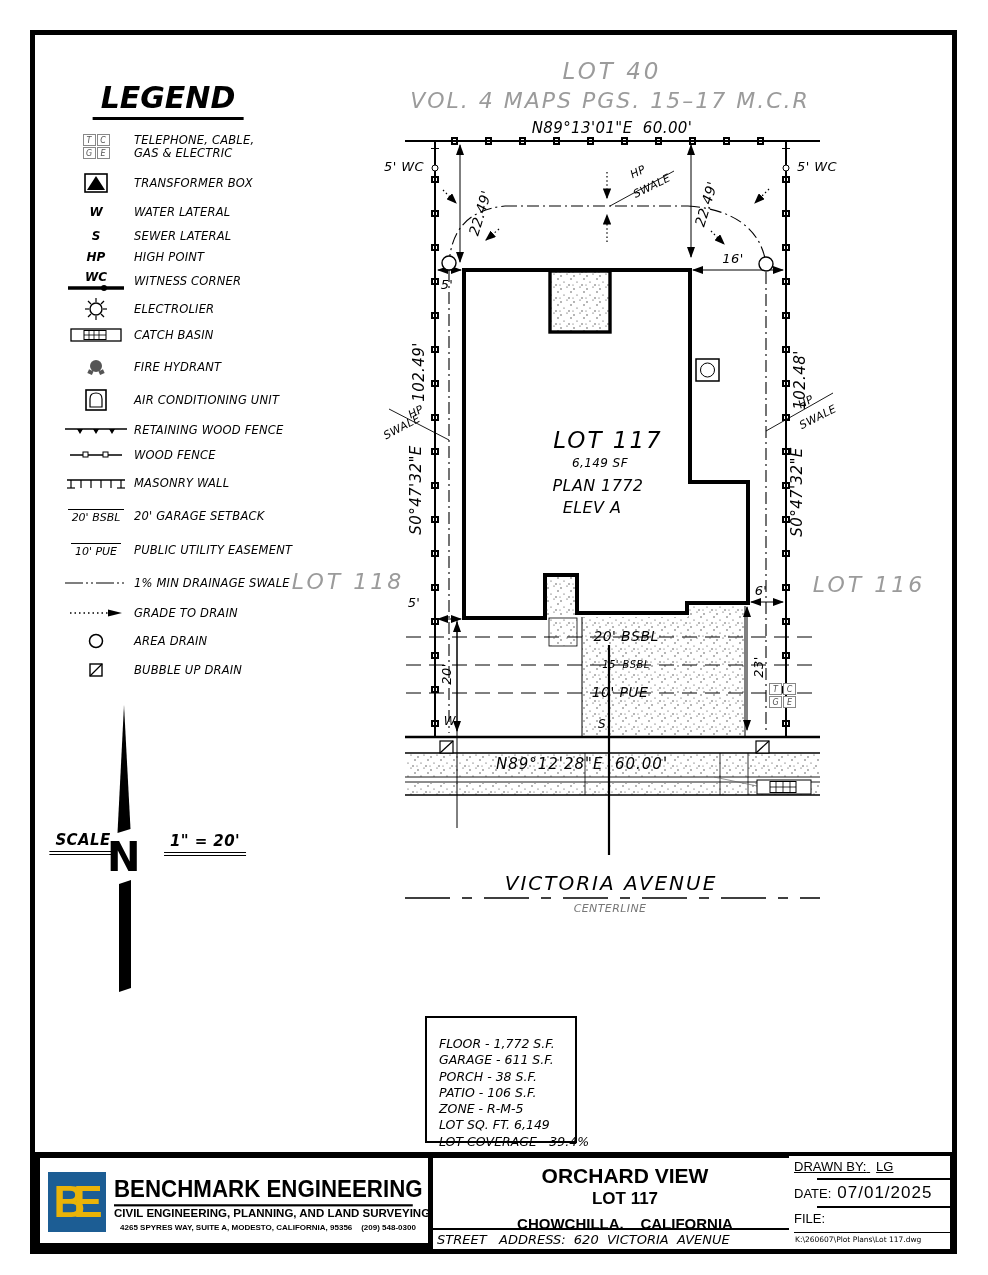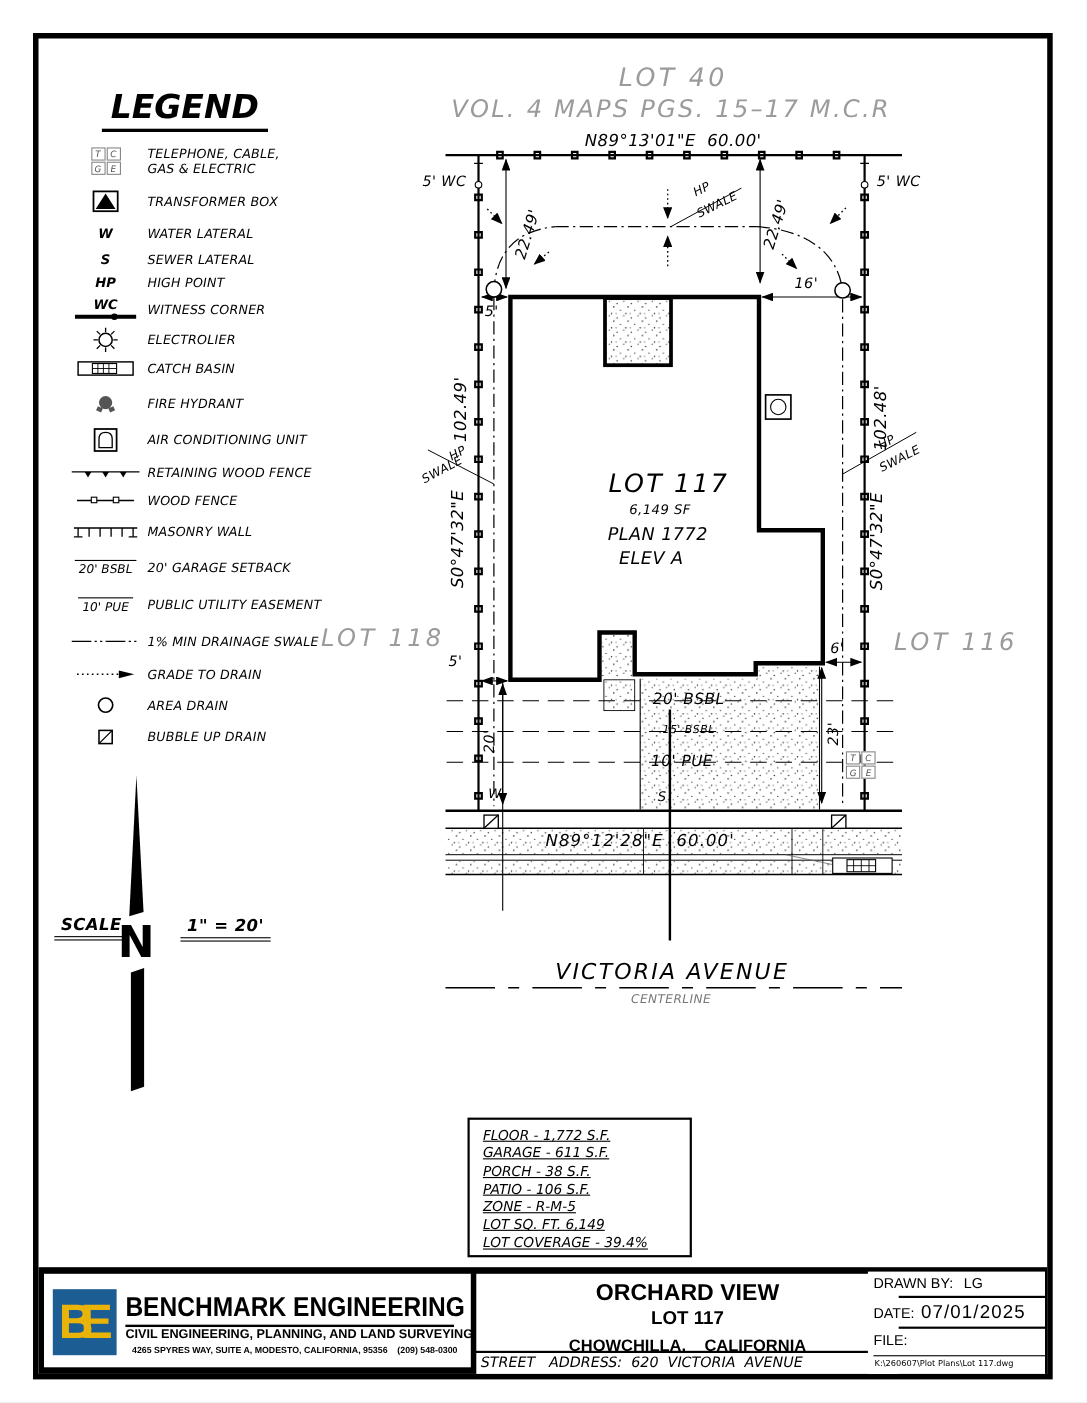--- a/index.html
+++ b/index.html
@@ -18,22 +18,22 @@
   .leg-lbl{font:italic 11.5px "DejaVu Sans",sans-serif;white-space:pre-line;line-height:12.5px;letter-spacing:.2px;}
   .sym-text{font:italic bold 12px "DejaVu Sans",sans-serif;}
   .overbar{border-top:1.5px solid #000;padding:1px 4px 0 4px;font:italic 11px "DejaVu Sans",sans-serif;}
   .tcge{display:grid;grid-template-columns:13px 13px;grid-template-rows:12px 12px;gap:1px;z-index:6;}
   .tcge div{border:1px solid #888;font:italic 8px "DejaVu Sans",sans-serif;color:#555;
             display:flex;align-items:center;justify-content:center;background:#fff;}
   .underline2{border-bottom:4px double #000;padding:0 6px 2px 6px;font:italic bold 15px "DejaVu Sans",sans-serif;margin-left:13px;}
   .notes{position:absolute;left:55px;top:1028px;width:372px;z-index:6;
          font:italic 12.5px "DejaVu Sans",sans-serif;line-height:15.5px;}
   .notes p{margin:0 0 11px 0;white-space:pre-line;}
-  .stats{position:absolute;left:425px;top:1016px;width:204px;height:127px;border:2px solid #000;
-         z-index:6;background:#fff;padding:6px 0 0 12px;box-sizing:border-box;text-decoration:underline;}
+  .stats{position:absolute;left:425px;top:1016px;width:152px;height:127px;border:2px solid #000;
+         z-index:6;background:#fff;padding:18px 0 0 12px;box-sizing:border-box;}
   .stats div{font:italic 12.5px "DejaVu Sans",sans-serif;line-height:16.3px;white-space:pre;}
   
   .tblock{position:absolute;left:35px;top:1152px;width:917px;height:97px;background:#000;z-index:8;}
   .cell{position:absolute;background:#fff;}
   .bm-cell{left:5px;top:6px;width:388px;height:85px;}
   .bm-logo{position:absolute;left:8px;top:14px;width:58px;height:60px;color:#eab308;
            font:900 44px "Liberation Sans",sans-serif;letter-spacing:-12px;display:flex;
            align-items:center;justify-content:center;padding-right:10px;box-sizing:border-box;}
   .bm-name{position:absolute;left:74px;top:16px;width:308px;text-align:center;
            font:900 23px "Liberation Sans",sans-serif;letter-spacing:0;border-bottom:2px solid #000;
@@ -42,21 +42,21 @@
           font:800 11.5px "Liberation Sans",sans-serif;white-space:nowrap;}
   .bm-addr{position:absolute;left:74px;top:65px;width:308px;text-align:center;
            font:700 8px "Liberation Sans",sans-serif;white-space:pre;}
   .proj-cell{left:398px;top:6px;width:384px;height:70px;text-align:center;}
   .proj-name{font:900 21px "Liberation Sans",sans-serif;margin-top:6px;}
   .proj-lot{font:800 17px "Liberation Sans",sans-serif;margin-top:1px;}
   .proj-city{font:800 15px "Liberation Sans",sans-serif;margin-top:6px;white-space:pre;}
   .street-cell{left:398px;top:78px;width:384px;height:19px;
                font:italic 13px "DejaVu Sans",sans-serif;display:flex;align-items:center;
                padding-left:4px;box-sizing:border-box;white-space:pre;}
-  .r1{left:754px;top:4px;width:161px;height:22px;}
+  .r1{left:754px;top:4px;width:161px;height:22px;text-decoration:underline;}
   .r2{left:754px;top:28px;width:161px;height:26px;}
   .r3{left:754px;top:56px;width:161px;height:41px;}
   .rrow{font:13px "Liberation Sans",sans-serif;padding:3px 0 0 5px;box-sizing:border-box;}
   .rdate{display:flex;align-items:baseline;gap:6px;}
   .rdate .big{font-size:17px;letter-spacing:1px;}
   .rfile-path{font:7.5px "DejaVu Sans",sans-serif;margin-top:6px;border-top:1px solid #000;padding:2px 0 0 1px;}
 </style>
 </head>
 <body>
 

